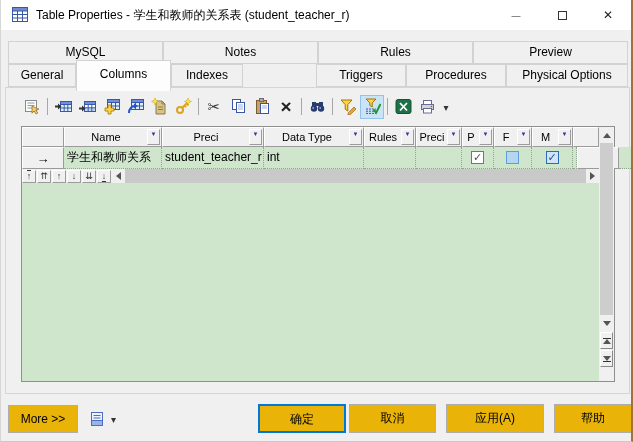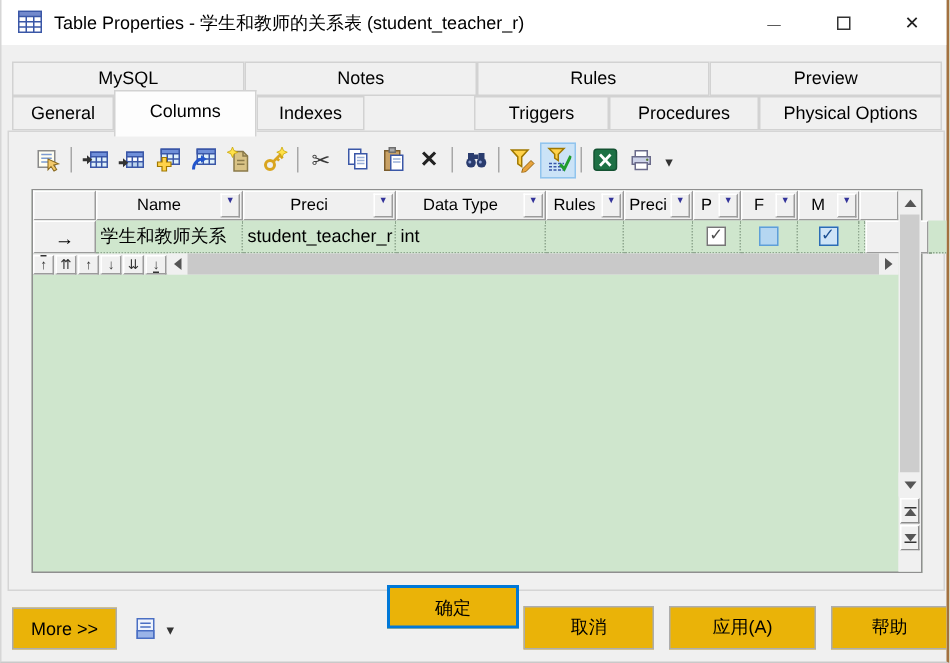--- a/index.html
+++ b/index.html
@@ -98,21 +98,21 @@
   .bar8 { width:8px; height:1px; background:#333; }
   .vsb-corner { height:14px; background:#f0f0f0; }
 
   
   .btn { position:absolute; height:29px; background:#eab308; border:1px solid #adadad;
          text-align:center; font-size:12px; line-height:26px; }
   .btn-default { border:2px solid #0078d7; }
   .more-btn { left:7px; top:405px; width:70px; height:28px; }
   .menu-icon-btn { position:absolute; left:88px; top:408px; width:40px; height:22px; display:flex; align-items:center; }
   .menu-dd { margin-left:6px; }
-  .ok-btn { left:257px; top:390px; width:88px;font-family:Liberation Serif, serif; }
+  .ok-btn { left:257px; top:404px; width:88px;font-family:Liberation Serif, serif; }
   .cancel-btn { left:348px; top:404px; width:87px; }
   .apply-btn { left:445px; top:404px; width:98px; }
   .help-btn { left:553px; top:404px; width:78px; }
 </style>
 </head>
 <body>
 
 <div class="window">
 
   <div class="titlebar">

